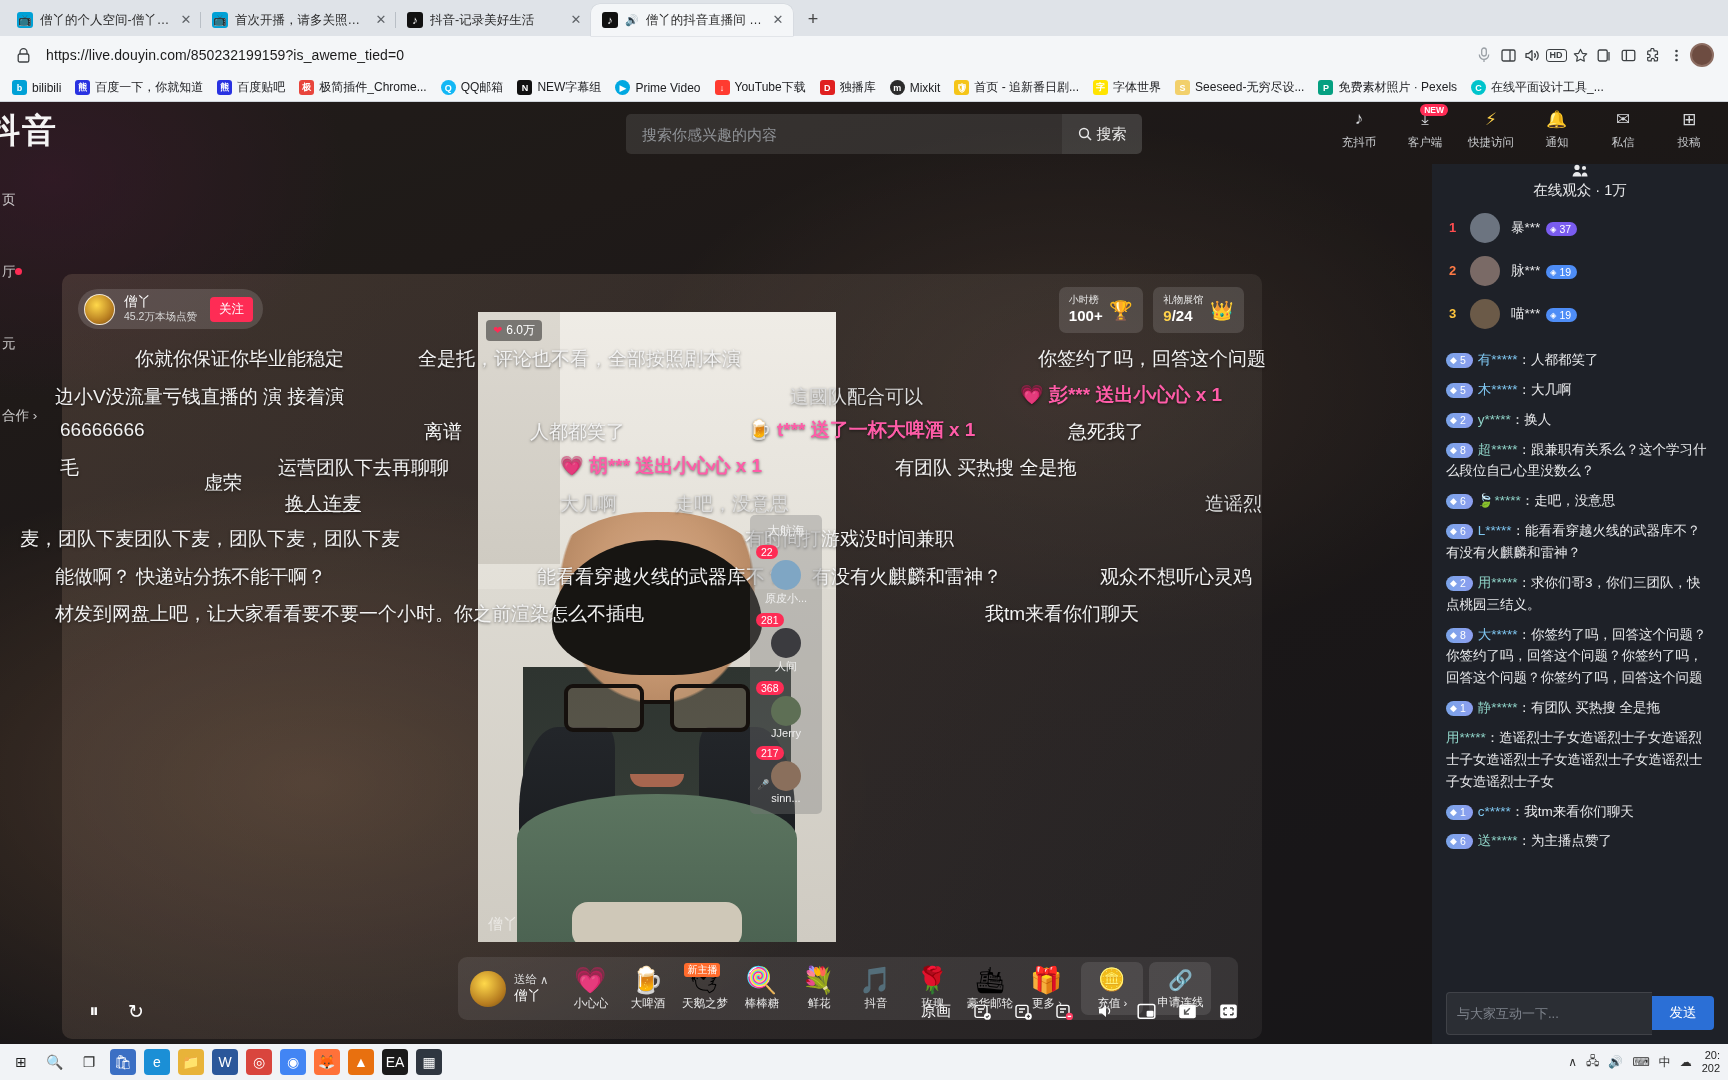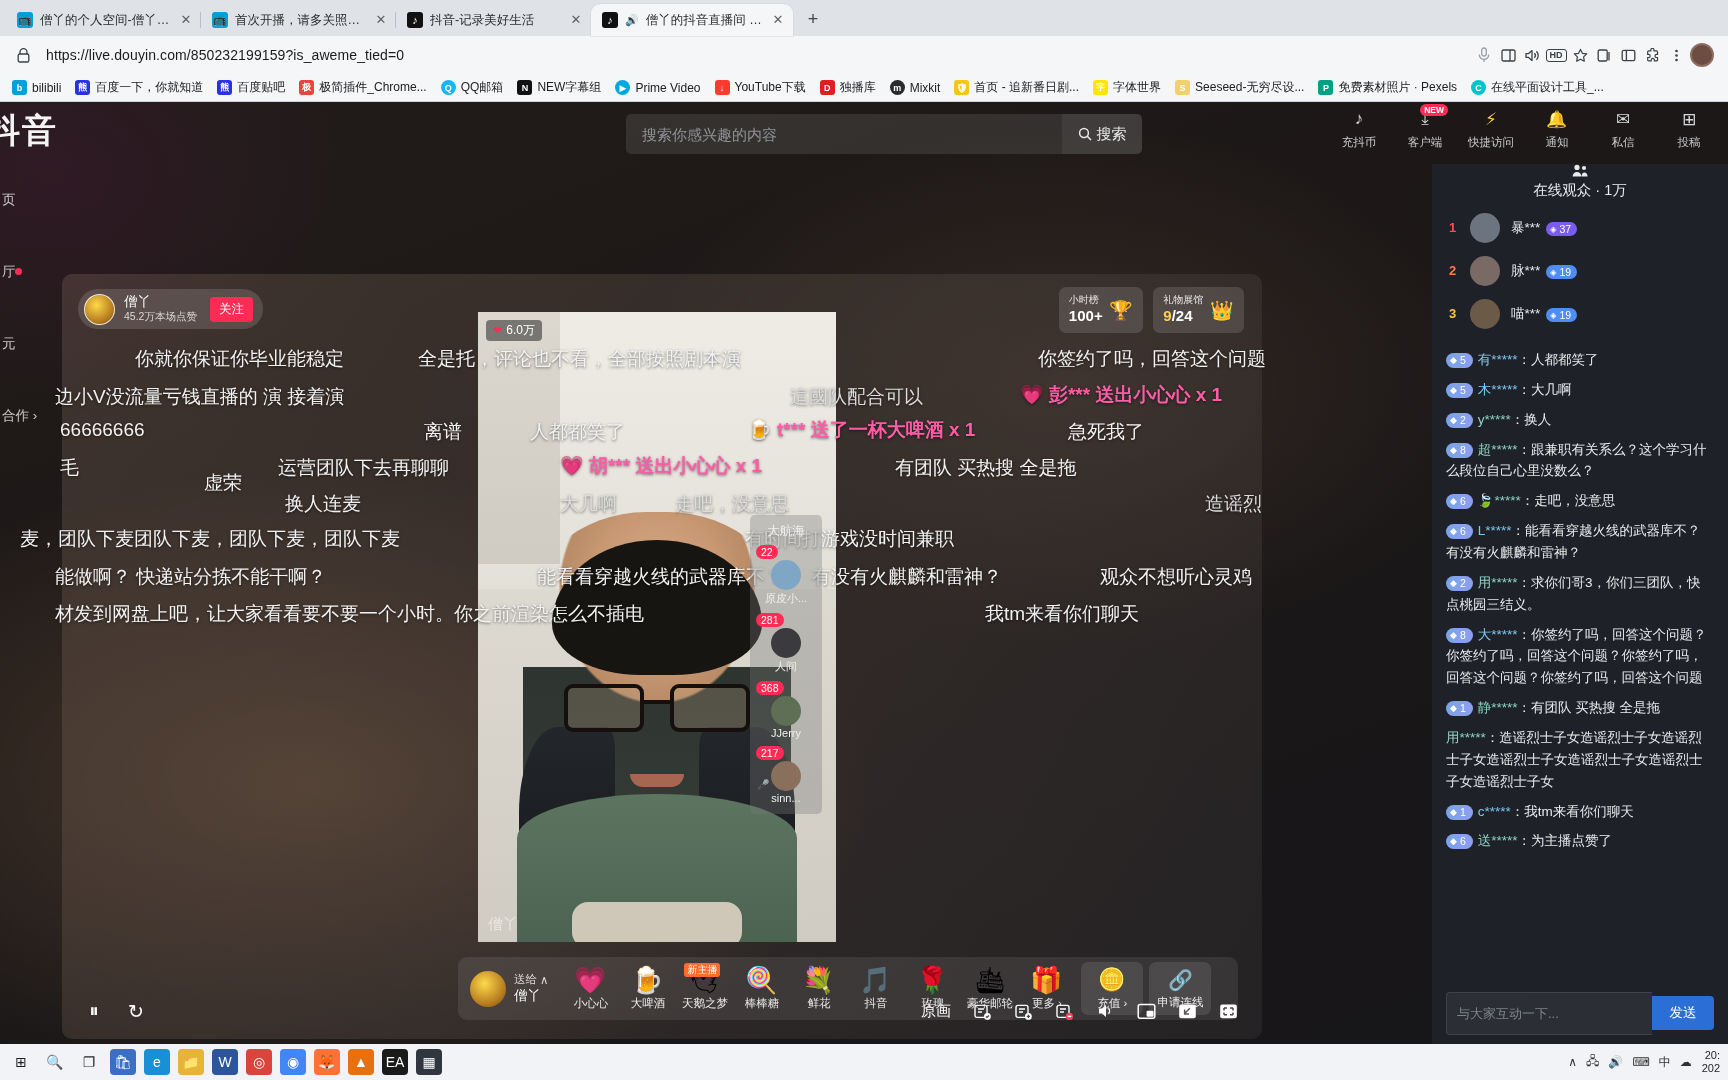--- a/index.html
+++ b/index.html
@@ -523,21 +523,21 @@
       <div class="dm " style="left: 60px; top: 317px;">66666666</div>
       <div class="dm " style="left: 424px; top: 317px;">离谱</div>
       <div class="dm " style="left: 530px; top: 317px;">人都都笑了</div>
       <div class="dm pink" style="left: 748px; top: 315px;">🍺 t*** 送了一杯大啤酒 x 1</div>
       <div class="dm " style="left: 1068px; top: 317px;">急死我了</div>
       <div class="dm " style="left: 60px; top: 353px;">毛</div>
       <div class="dm " style="left: 204px; top: 353px; margin-top: 15px;">虚荣</div>
       <div class="dm " style="left: 278px; top: 353px;">运营团队下去再聊聊</div>
       <div class="dm pink" style="left: 560px; top: 351px;">💗 胡*** 送出小心心 x 1</div>
       <div class="dm " style="left: 895px; top: 353px;">有团队 买热搜 全是拖</div>
-      <div class="dm " style="left: 285px; top: 389px;">换人连麦</div>
+      <div class="dm " style="left: 285px; top: 389px; text-decoration: underline;">换人连麦</div>
       <div class="dm dim" style="left: 560px; top: 389px;">大几啊</div>
       <div class="dm dim" style="left: 675px; top: 389px;">走吧，没意思</div>
       <div class="dm dim" style="left: 1205px; top: 389px;">造谣烈</div>
       <div class="dm " style="left: 20px; top: 424px;">麦，团队下麦团队下麦，团队下麦，团队下麦</div>
       <div class="dm " style="left: 745px; top: 424px;">有时间打游戏没时间兼职</div>
       <div class="dm " style="left: 55px; top: 462px;">能做啊？ 快递站分拣不能干啊？</div>
       <div class="dm " style="left: 537px; top: 462px;">能看看穿越火线的武器库不？</div>
       <div class="dm " style="left: 812px; top: 462px;">有没有火麒麟和雷神？</div>
       <div class="dm " style="left: 1100px; top: 462px;">观众不想听心灵鸡</div>
       <div class="dm " style="left: 55px; top: 499px;">材发到网盘上吧，让大家看看要不要一个小时。你之前渲染怎么不插电</div>

